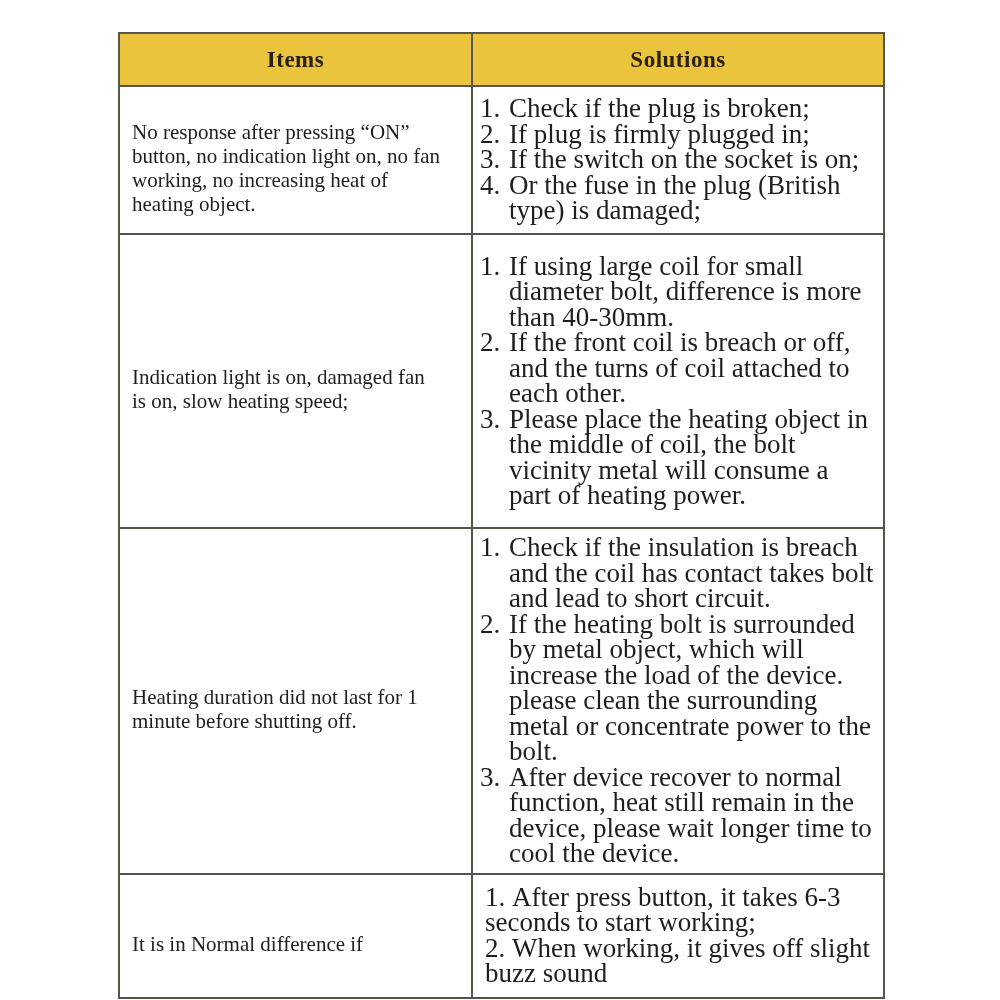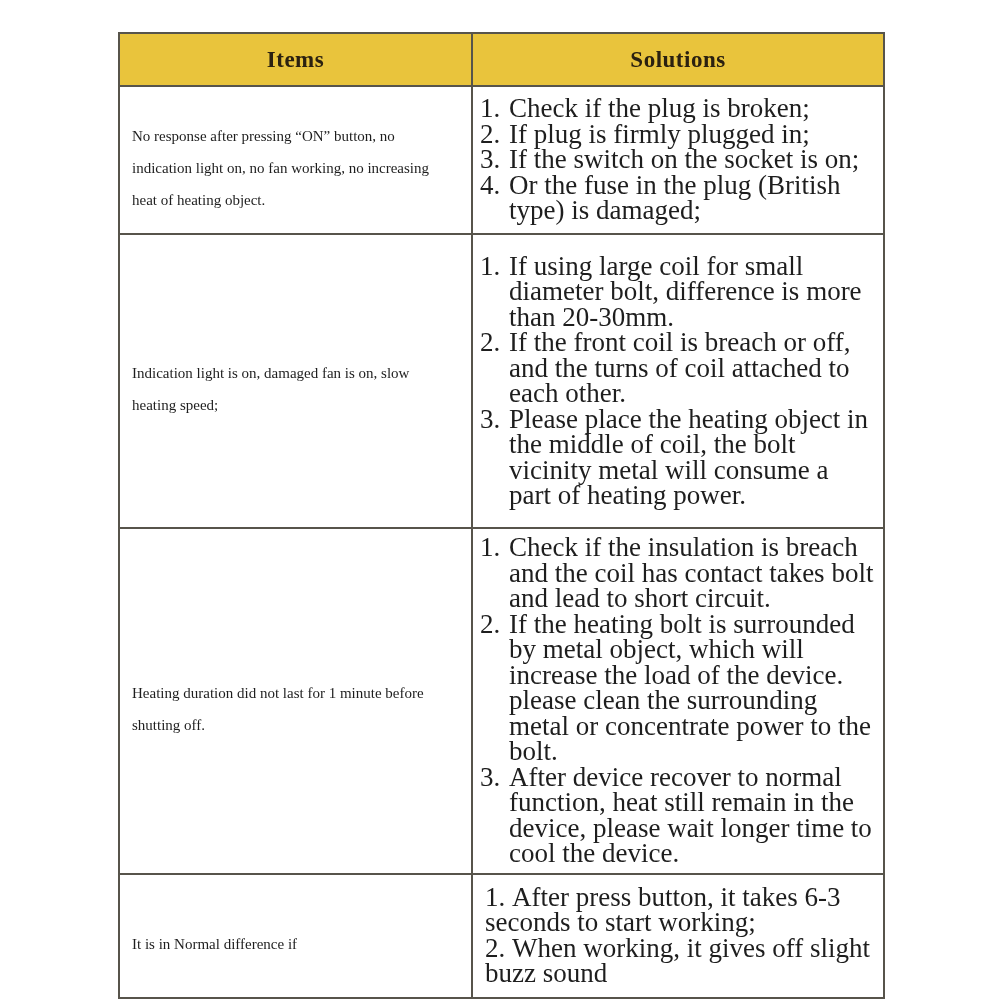--- a/index.html
+++ b/index.html
@@ -41,22 +41,22 @@
   }
   #rows tr:nth-child(1) { height: 148px; }
   #rows tr:nth-child(2) { height: 294px; }
   #rows tr:nth-child(3) { height: 326px; }
   #rows tr:nth-child(4) { height: 124px; }
   td.item-cell {
     vertical-align: middle;
     padding: 6px 30px 6px 12px;
   }
   .item-text {
-    font-size: 15px;
-    line-height: 32px;
+    font-size: 21px;
+    line-height: 24px;
     margin-top: 16px;
   }
   td.sol-cell {
     vertical-align: middle;
     padding: 6px 8px 6px 8px;
   }
   ol.sol-list {
     margin: 0;
     padding-left: 26px;
     font-size: 27px;
@@ -104,21 +104,21 @@
             </ol>
     </td>
   </tr>
 
   <tr class="row">
     <td class="item-cell">
       <div class="item-text">Indication light is on, damaged fan is on, slow heating speed;</div>
     </td>
     <td class="sol-cell">
       <ol class="sol-list">
-              <li>If using large coil for small diameter bolt, difference is more than 20-30mm.</li>
+              <li>If using large coil for small diameter bolt, difference is more than 40-30mm.</li>
               <li>If the front coil is breach or off, and the turns of coil attached to each other.</li>
               <li>Please place the heating object in the middle of coil, the bolt vicinity metal will consume a part of heating power.</li>
             </ol>
     </td>
   </tr>
 
   <tr class="row">
     <td class="item-cell">
       <div class="item-text">Heating duration did not last for 1 minute before shutting off.</div>
     </td>

